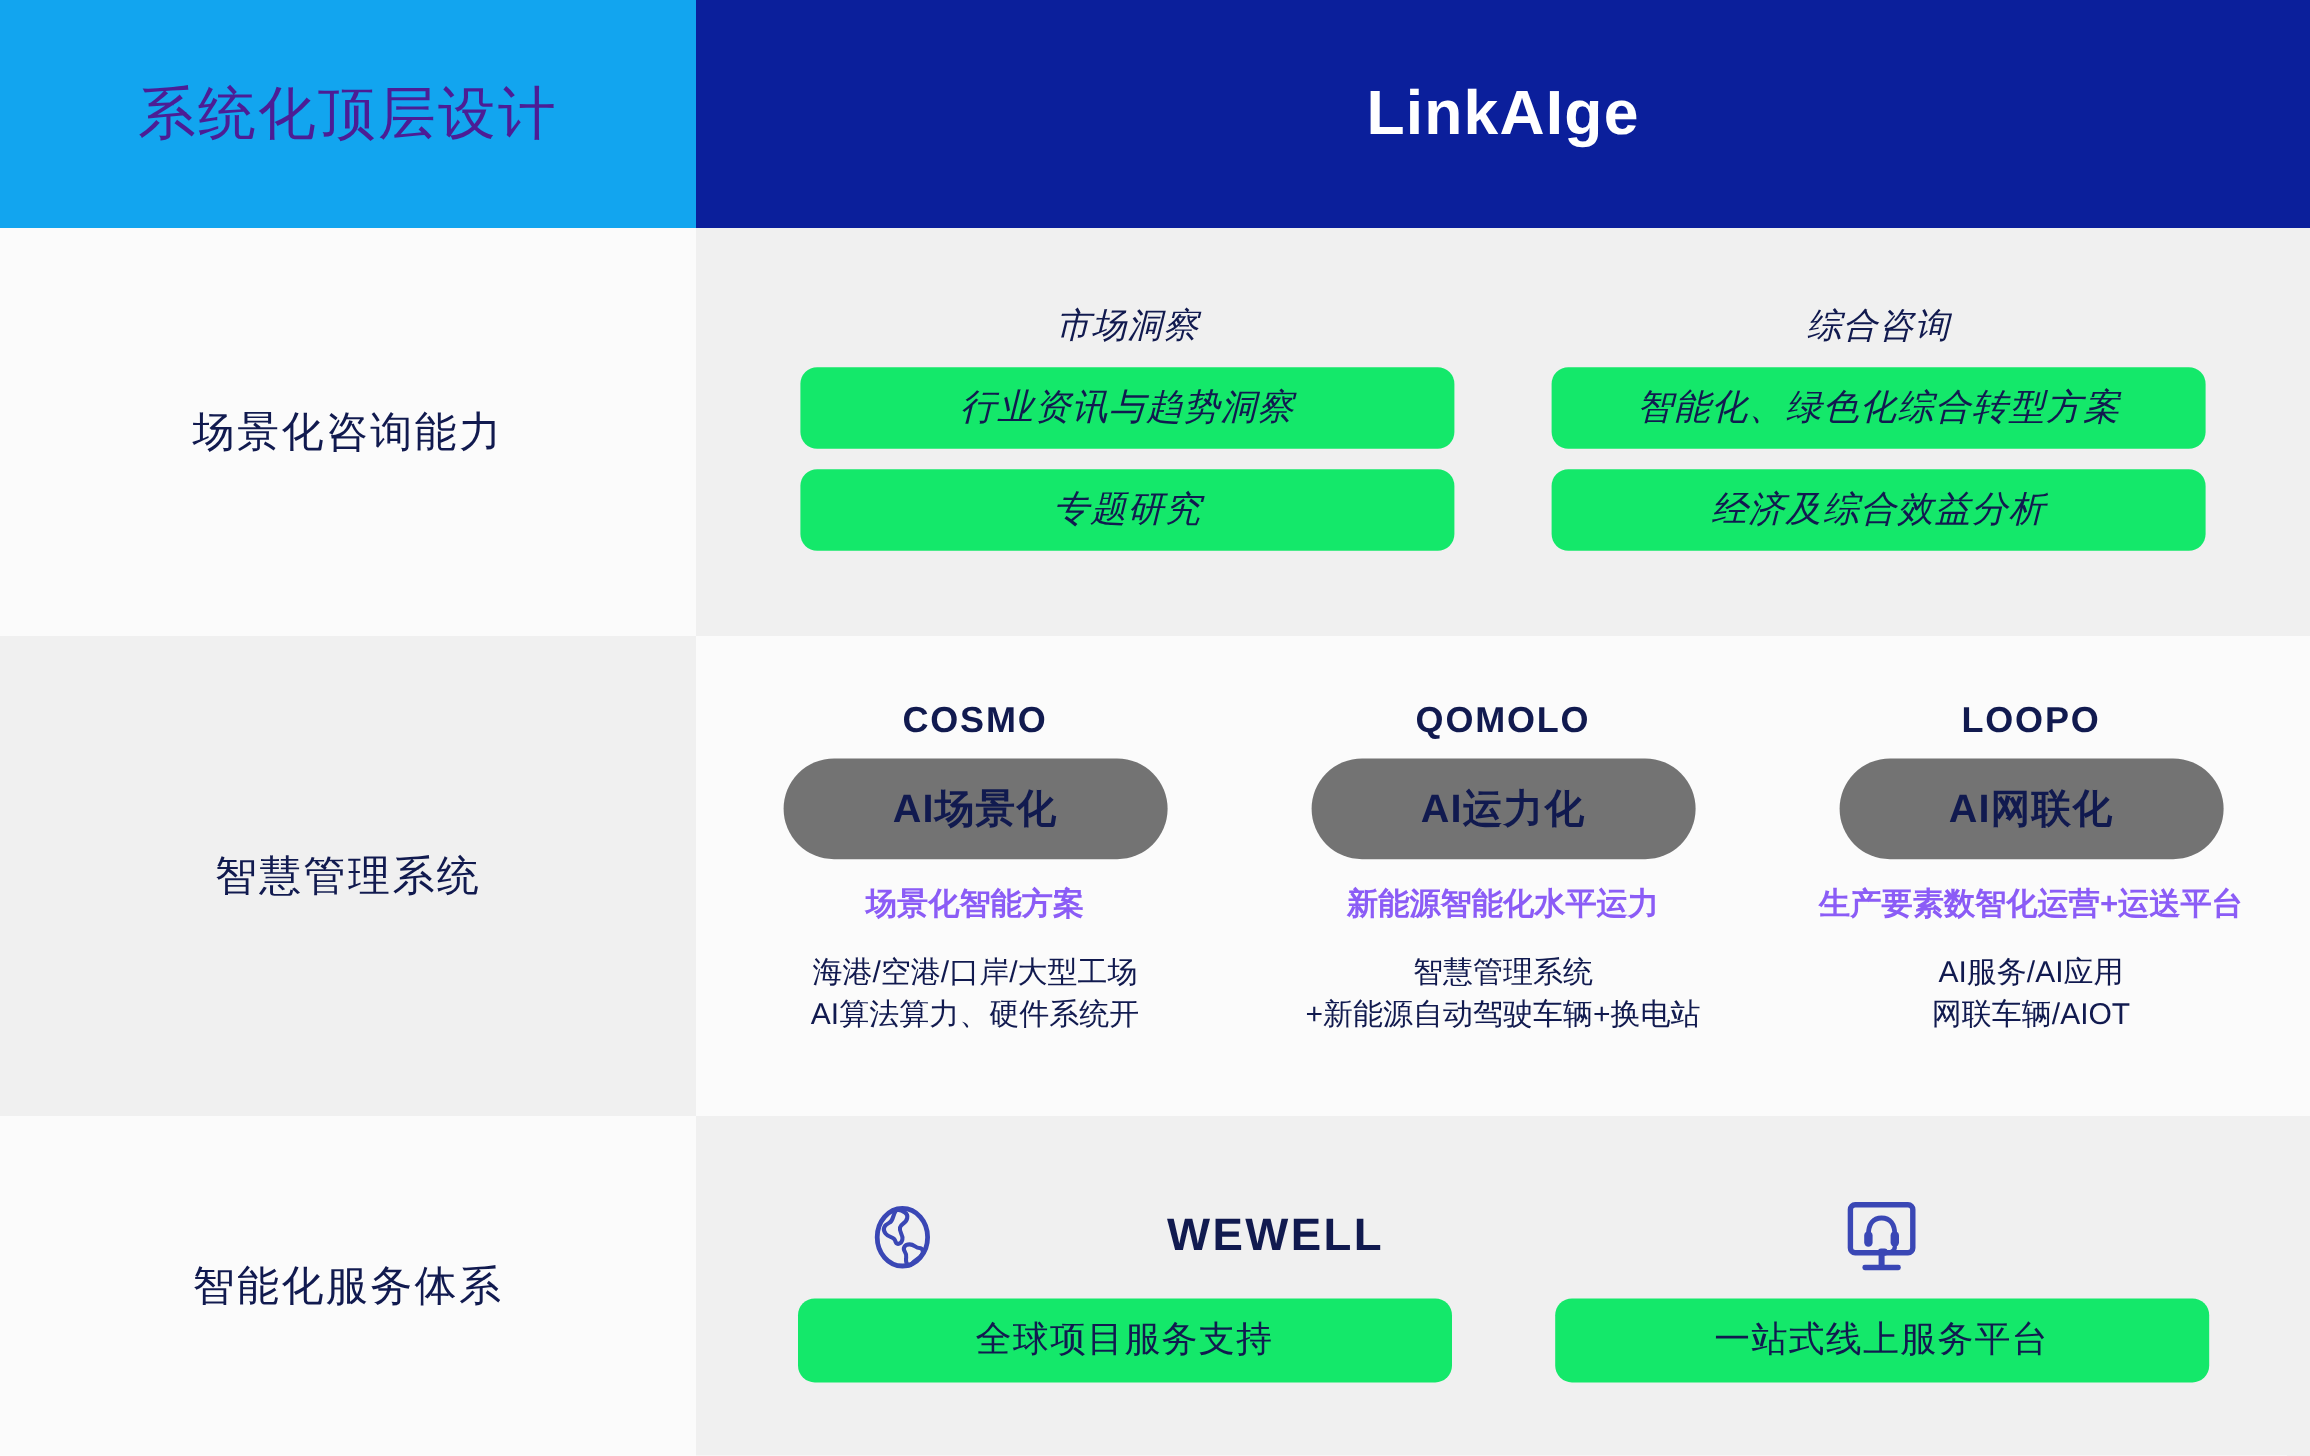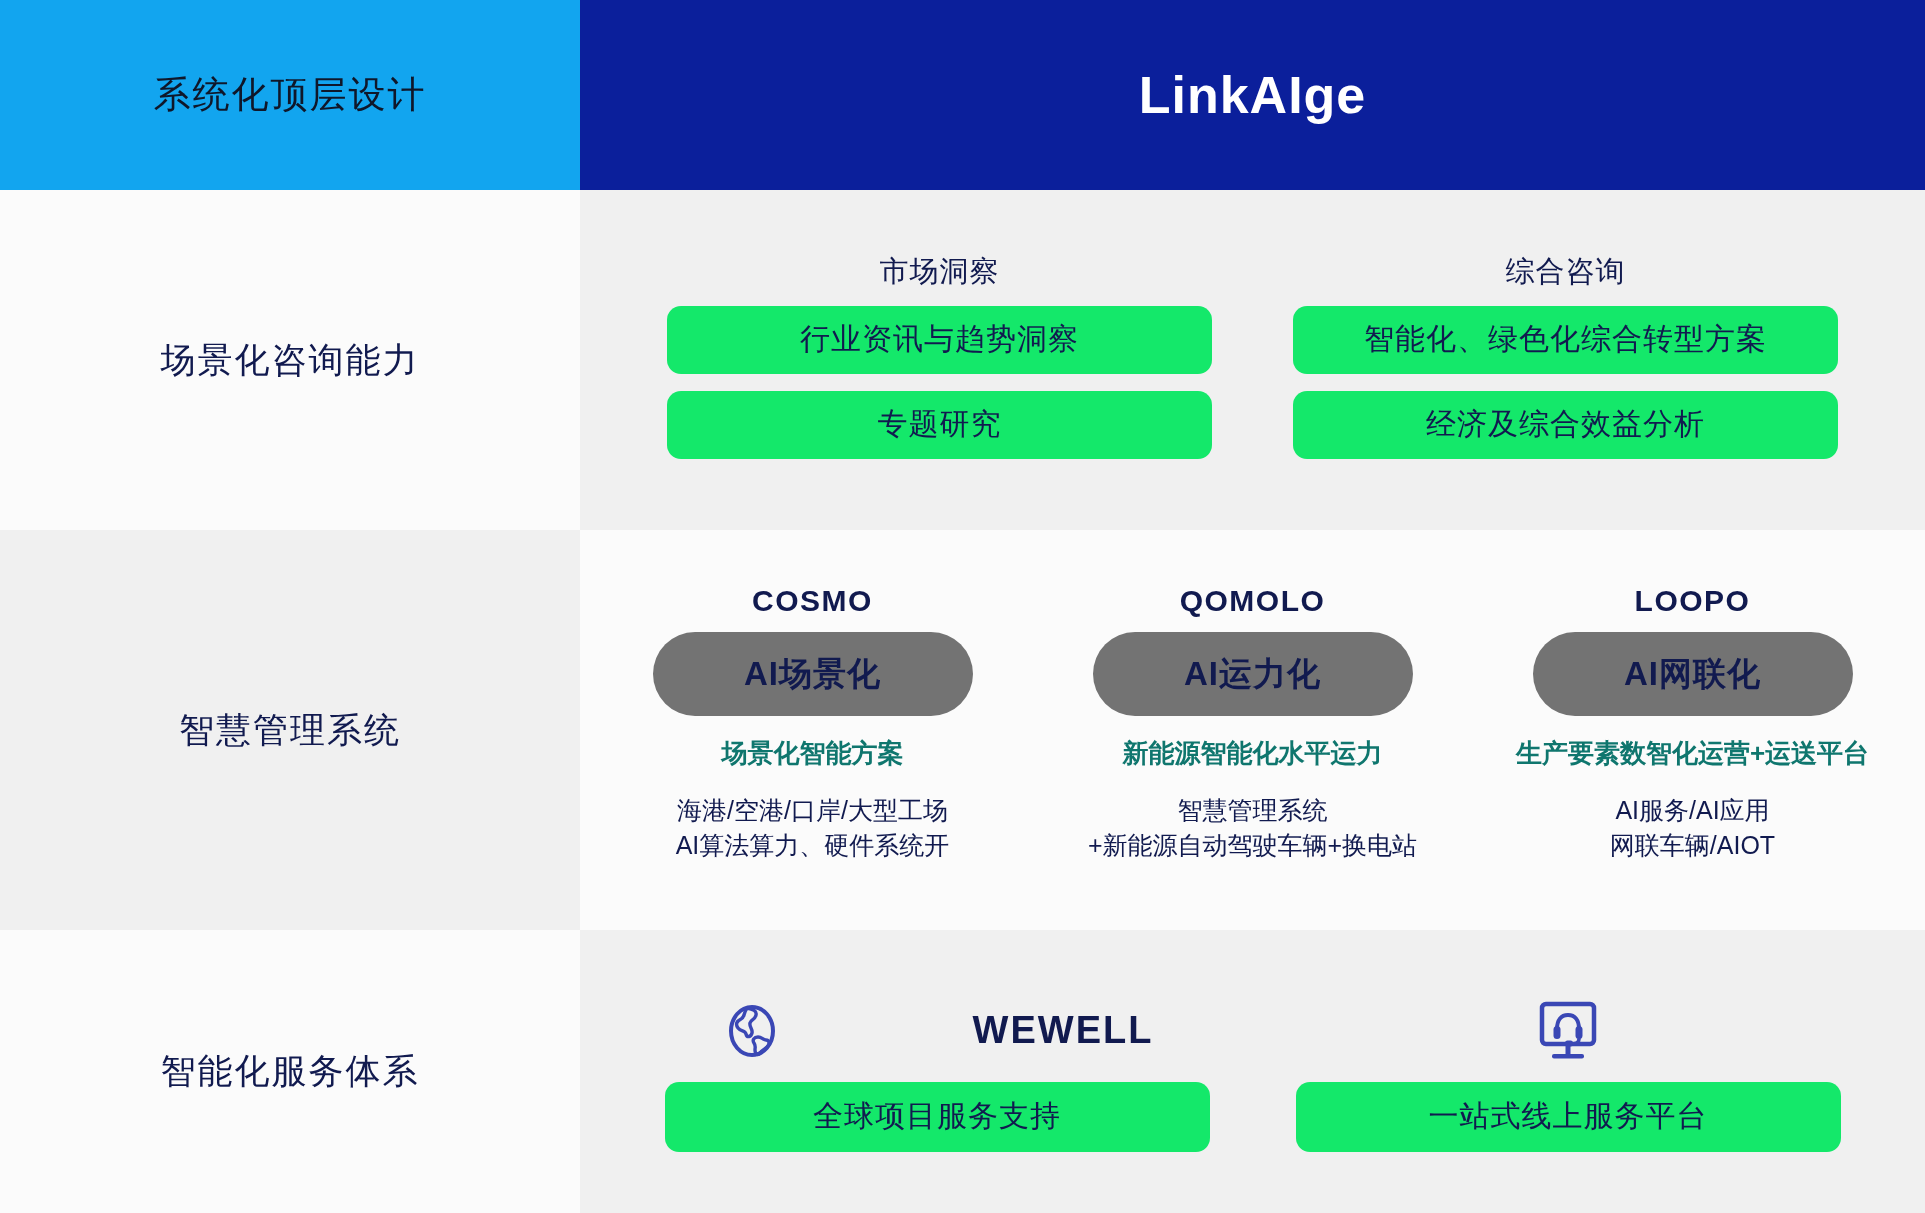--- a/index.html
+++ b/index.html
@@ -25,22 +25,22 @@
   }
 
   
   .hdr-left {
     background: #12A5EF;
     display: flex;
     align-items: center;
     justify-content: center;
   }
   .hdr-left-text {
-    color: #0f172a;
-    font-size: 37px;
+    color: #4c1d95;
+    font-size: 48px;
     letter-spacing: 2px;
     font-weight: 400;
   }
   .hdr-right {
     background: #0B1F9B;
     display: flex;
     align-items: center;
     justify-content: center;
   }
   .brand {
@@ -74,20 +74,21 @@
   
   .consult-wrap {
     display: flex;
     width: 100%;
     height: 100%;
     align-items: center;
     justify-content: center;
     gap: 81px;
     padding-bottom: 10px;
     box-sizing: border-box;
+    font-style: italic;
   }
   .consult-col {
     width: 545px;
     display: flex;
     flex-direction: column;
     align-items: center;
   }
   .consult-head {
     font-size: 29px;
     color: #111a4f;
@@ -144,21 +145,21 @@
     align-items: center;
     justify-content: center;
     font-size: 33px;
     font-weight: bold;
     letter-spacing: 1px;
     margin-bottom: 20px;
   }
   .mod-sub {
     font-size: 26px;
     font-weight: bold;
-    color: #0f766e;
+    color: #8b5cf6;
     margin-bottom: 22px;
     white-space: nowrap;
   }
   .mod-desc {
     font-size: 25px;
     line-height: 1.38;
     color: #111a4f;
     white-space: nowrap;
   }
 

